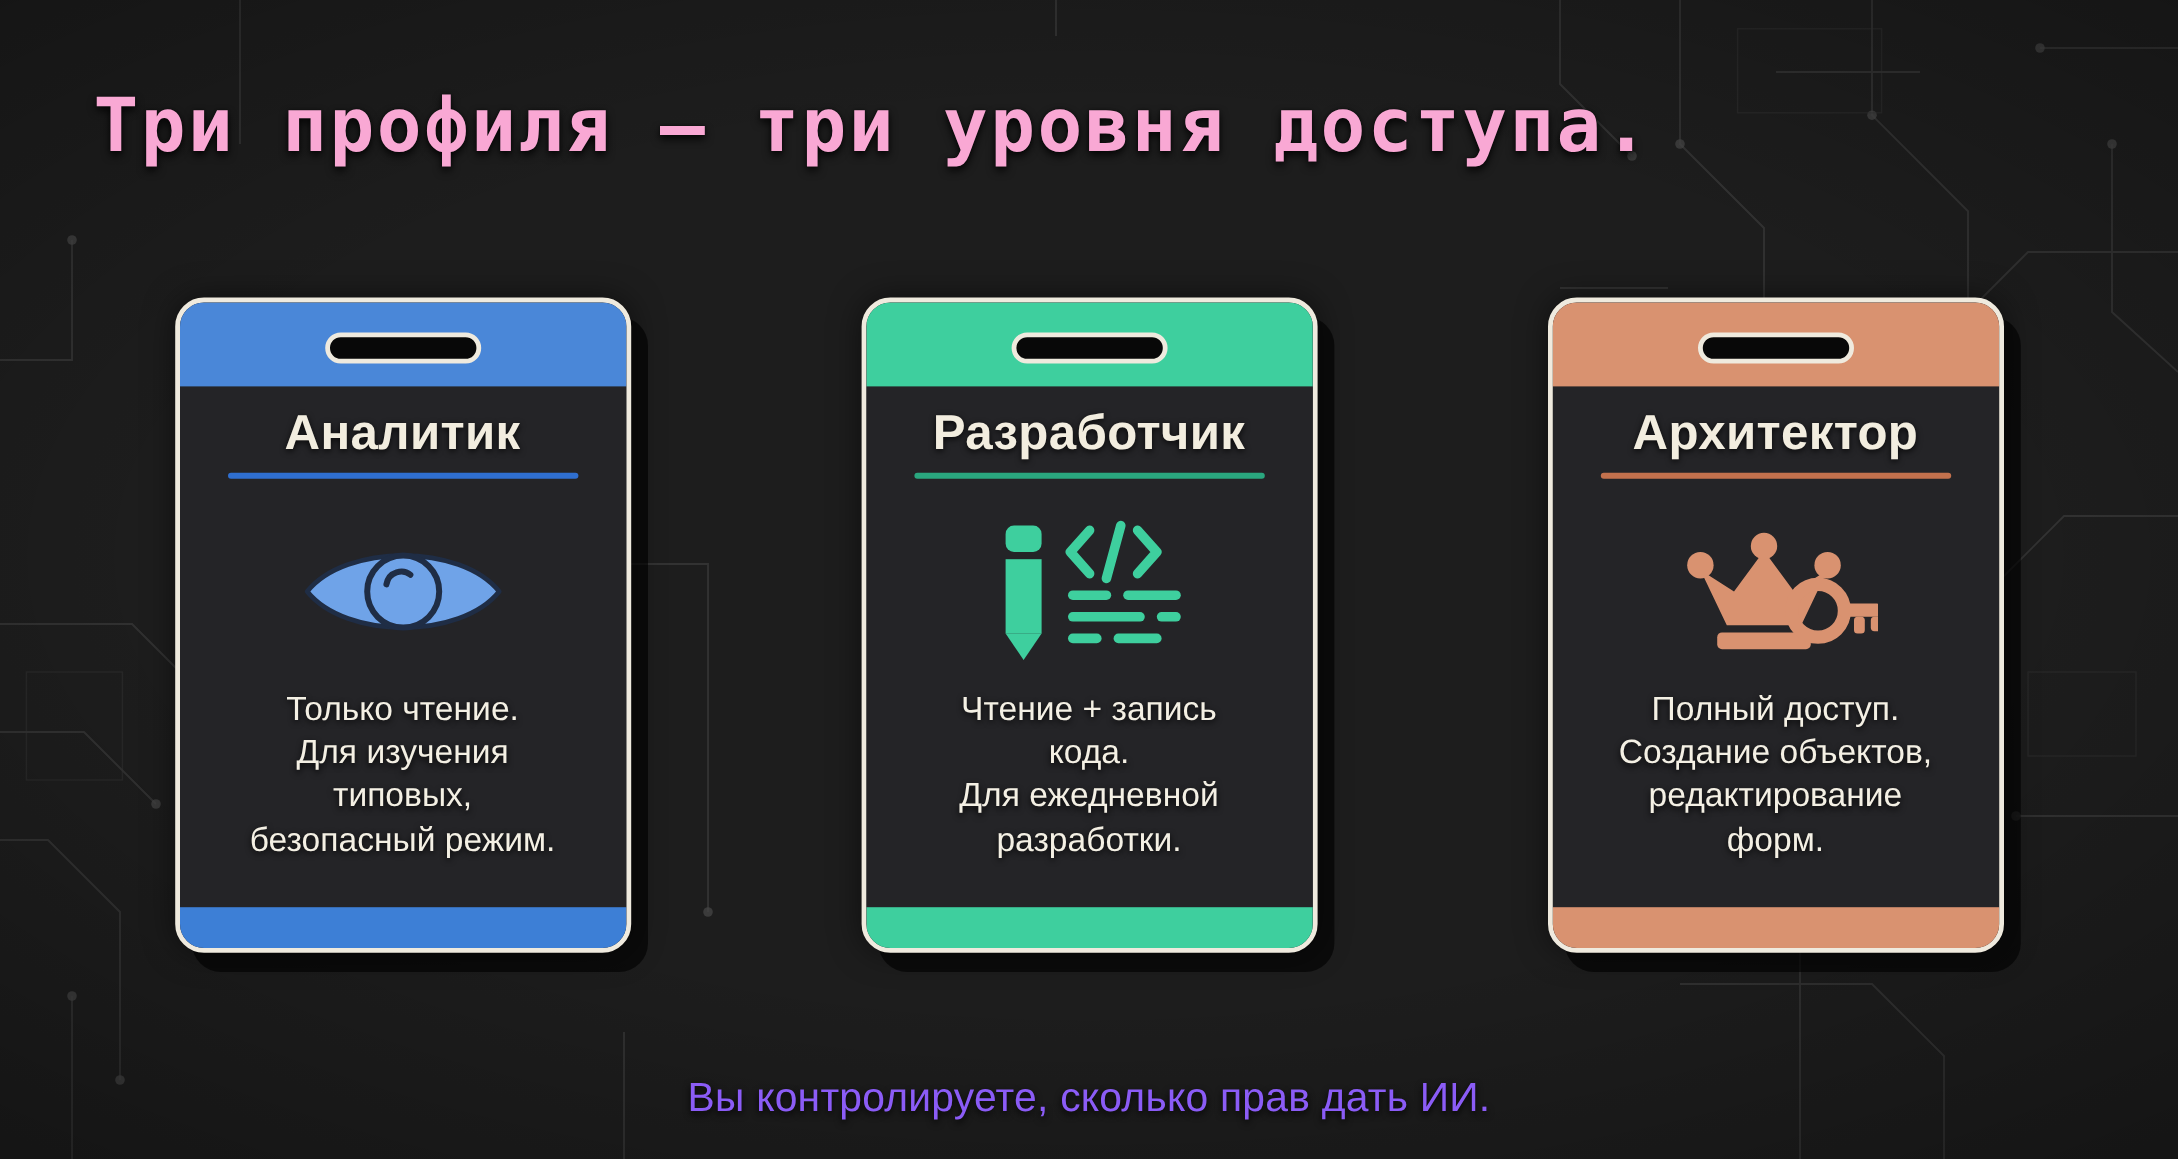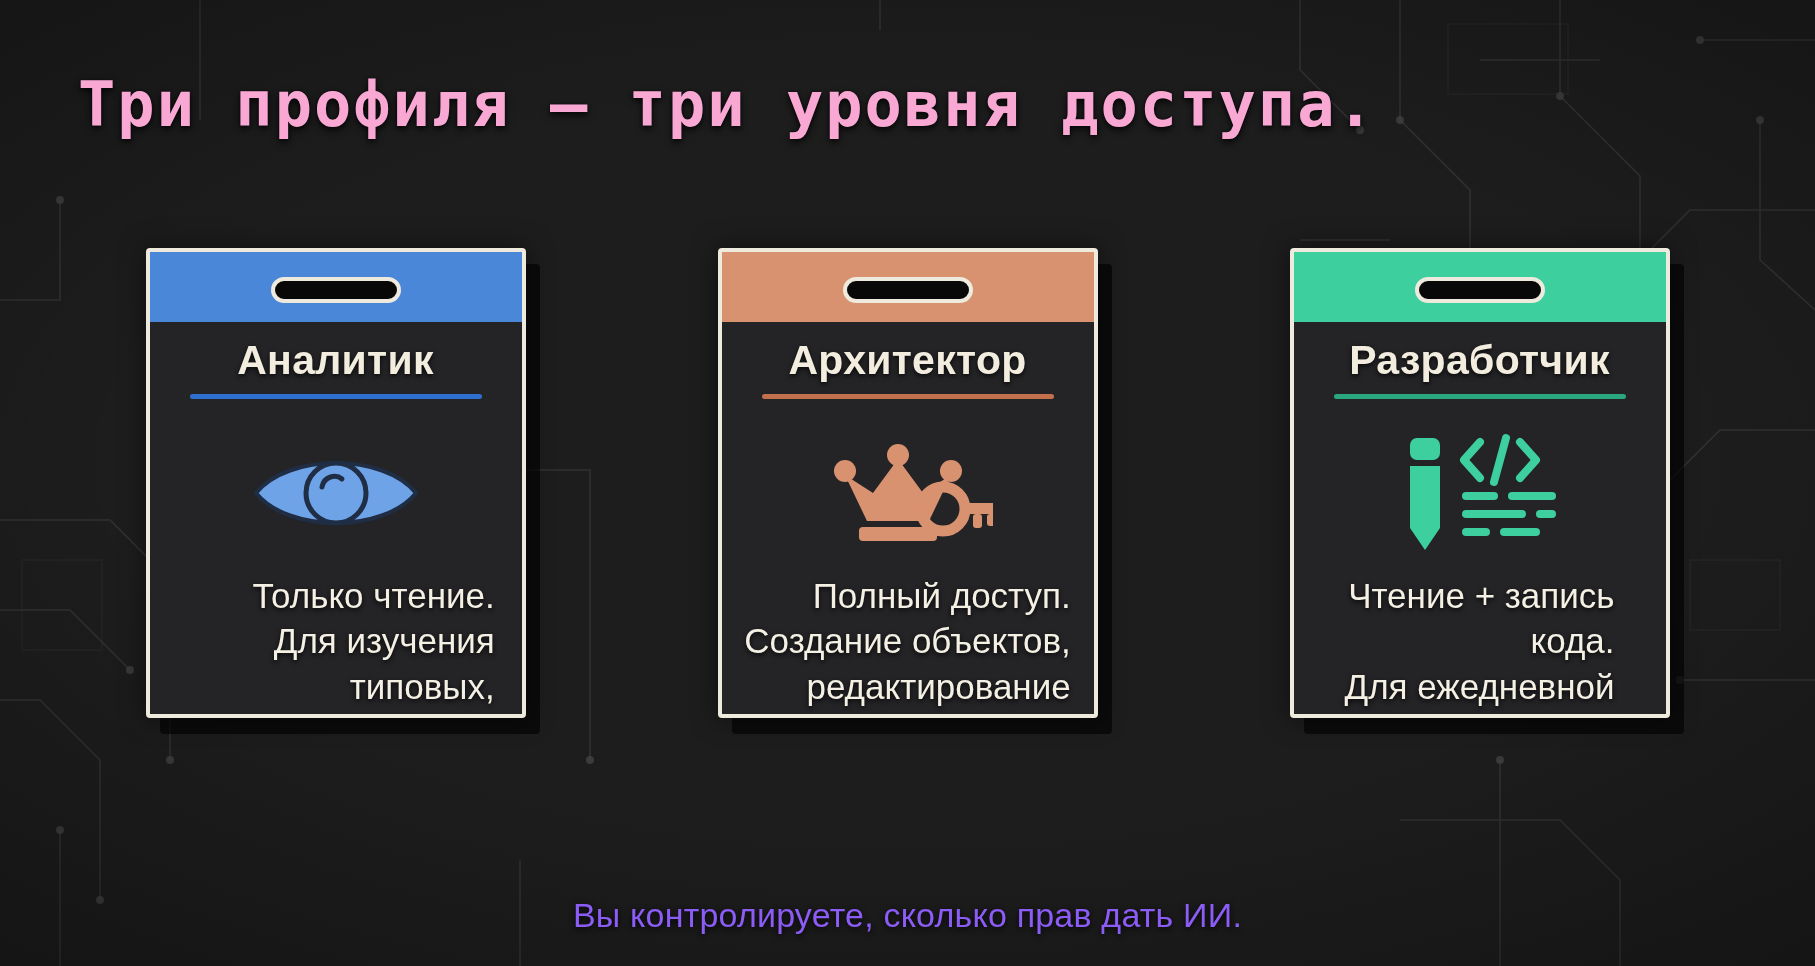--- a/index.html
+++ b/index.html
@@ -42,22 +42,22 @@
     left:0; top:248px;
     width:1815px;
     display:flex;
     justify-content:center;
     gap:192px;
   }
 
   .badge{
     position:relative;
     width:380px;
-    height:470px;
-    border-radius:4px;
+    height:546px;
+    border-radius:24px;
     border:4px solid #efeade;
     background:#242427;
     box-shadow:14px 16px 0 rgba(0,0,0,.62), 0 0 26px rgba(0,0,0,.5);
     overflow:hidden;
     display:flex;
     flex-direction:column;
     box-sizing:border-box;
   }
 
   .badge-top{
@@ -110,24 +110,24 @@
     margin-top:30px;
     height:128px;
     display:flex;
     align-items:center;
     justify-content:center;
     width:100%;
   }
 
   .desc{
     margin-top:16px;
-    font-size:35px;
+    font-size:28px;
     line-height:1.29;
     color:#f4f0e4;
-    text-align:right;
+    text-align:center;
     text-shadow:0 2px 5px rgba(0,0,0,.85);
     white-space:pre-line;
     padding:0 4px;
   }
 
   .badge-bottom{
     flex:0 0 34px;
     height:34px;
   }
 
@@ -220,50 +220,20 @@
       </div>
       <div class="desc">Только чтение.
 Для изучения
 типовых,
 безопасный режим.</div>
     </div>
     <div class="badge-bottom" style="background:#3d7fd6"></div>
   </div>
 
   <div class="badge">
-    <div class="badge-top" style="background:#d99270">
-      <div class="slot"></div>
-    </div>
-    <div class="badge-body">
-      <div class="role-name">Архитектор</div>
-      <div class="divider" style="background:#c3714d"></div>
-      <div class="icon-wrap">
-        <svg width="170" height="116" viewBox="0 0 170 116">
-
-          <path d="M22 40 L44 86 L106 86 L128 40 L100 58 L75 24 L50 58 Z" fill="#d99270"></path>
-          <circle cx="22" cy="36" r="11" fill="#d99270"></circle>
-          <circle cx="128" cy="36" r="11" fill="#d99270"></circle>
-          <circle cx="75" cy="20" r="11" fill="#d99270"></circle>
-          <rect x="36" y="92" width="78" height="14" rx="4" fill="#d99270"></rect>
-
-          <circle cx="120" cy="74" r="22" fill="none" stroke="#d99270" stroke-width="11"></circle>
-          <rect x="138" y="68" width="34" height="11" rx="3" fill="#d99270"></rect>
-          <rect x="150" y="79" width="9" height="14" rx="3" fill="#d99270"></rect>
-          <rect x="164" y="79" width="9" height="12" rx="3" fill="#d99270"></rect>
-        </svg>
-      </div>
-      <div class="desc">Полный доступ.
-Создание объектов,
-редактирование
-форм.</div>
-    </div>
-    <div class="badge-bottom" style="background:#d99270"></div>
-  </div>
-
-  <div class="badge">
     <div class="badge-top" style="background:#3ecf9e">
       <div class="slot"></div>
     </div>
     <div class="badge-body">
       <div class="role-name">Разработчик</div>
       <div class="divider" style="background:#2aa77f"></div>
       <div class="icon-wrap">
         <svg width="168" height="122" viewBox="0 0 168 122">
 
           <rect x="14" y="6" width="30" height="22" rx="7" fill="#3ecf9e"></rect>
@@ -283,15 +253,45 @@
         </svg>
       </div>
       <div class="desc">Чтение + запись
 кода.
 Для ежедневной
 разработки.</div>
     </div>
     <div class="badge-bottom" style="background:#3ecf9e"></div>
   </div>
 
+  <div class="badge">
+    <div class="badge-top" style="background:#d99270">
+      <div class="slot"></div>
+    </div>
+    <div class="badge-body">
+      <div class="role-name">Архитектор</div>
+      <div class="divider" style="background:#c3714d"></div>
+      <div class="icon-wrap">
+        <svg width="170" height="116" viewBox="0 0 170 116">
+
+          <path d="M22 40 L44 86 L106 86 L128 40 L100 58 L75 24 L50 58 Z" fill="#d99270"></path>
+          <circle cx="22" cy="36" r="11" fill="#d99270"></circle>
+          <circle cx="128" cy="36" r="11" fill="#d99270"></circle>
+          <circle cx="75" cy="20" r="11" fill="#d99270"></circle>
+          <rect x="36" y="92" width="78" height="14" rx="4" fill="#d99270"></rect>
+
+          <circle cx="120" cy="74" r="22" fill="none" stroke="#d99270" stroke-width="11"></circle>
+          <rect x="138" y="68" width="34" height="11" rx="3" fill="#d99270"></rect>
+          <rect x="150" y="79" width="9" height="14" rx="3" fill="#d99270"></rect>
+          <rect x="164" y="79" width="9" height="12" rx="3" fill="#d99270"></rect>
+        </svg>
+      </div>
+      <div class="desc">Полный доступ.
+Создание объектов,
+редактирование
+форм.</div>
+    </div>
+    <div class="badge-bottom" style="background:#d99270"></div>
+  </div>
+
 </div>
 
 <div id="caption">Вы контролируете, сколько прав дать ИИ.</div>
 
 </body></html>

